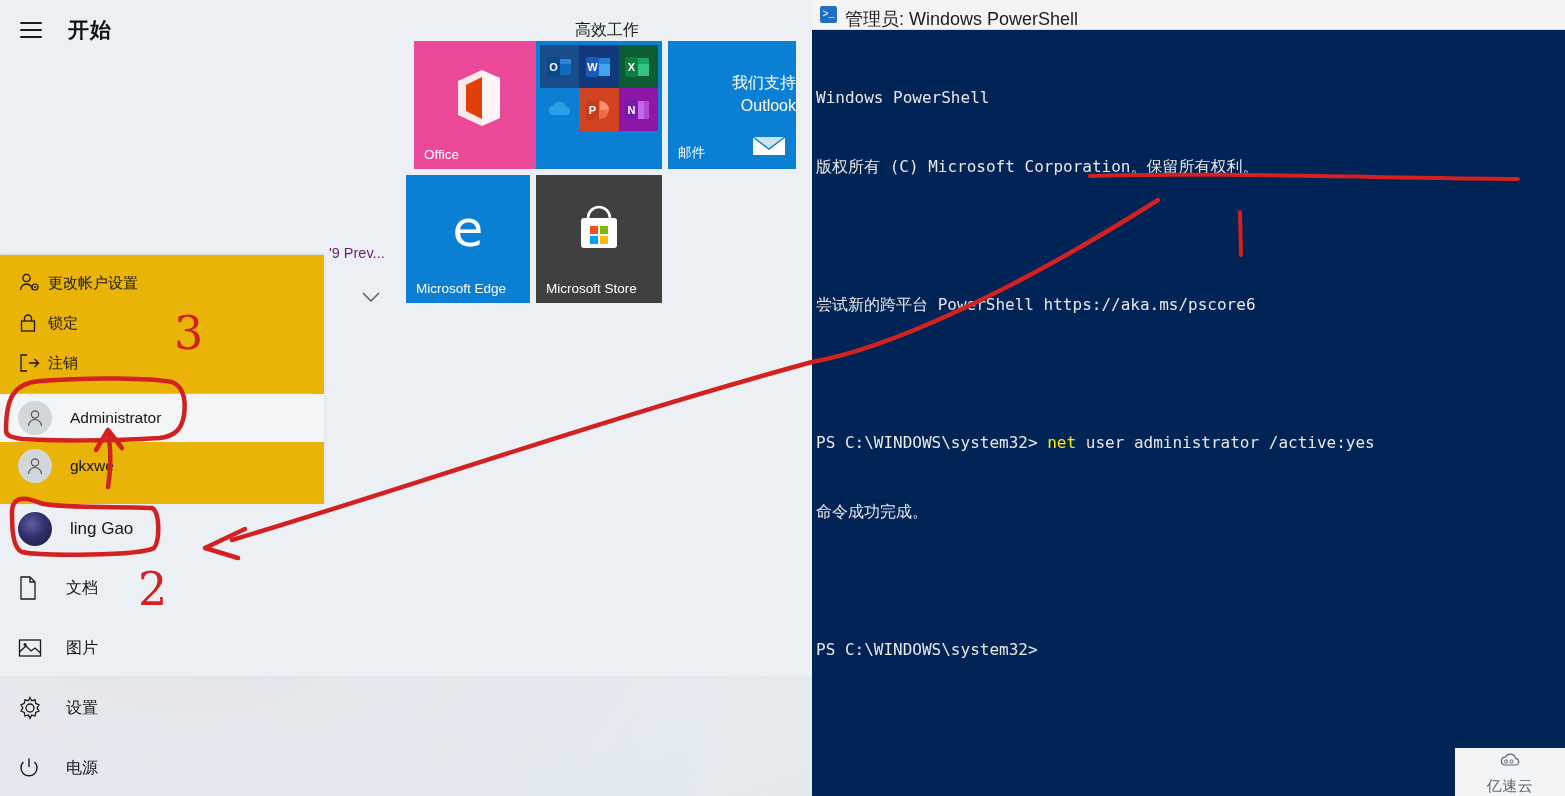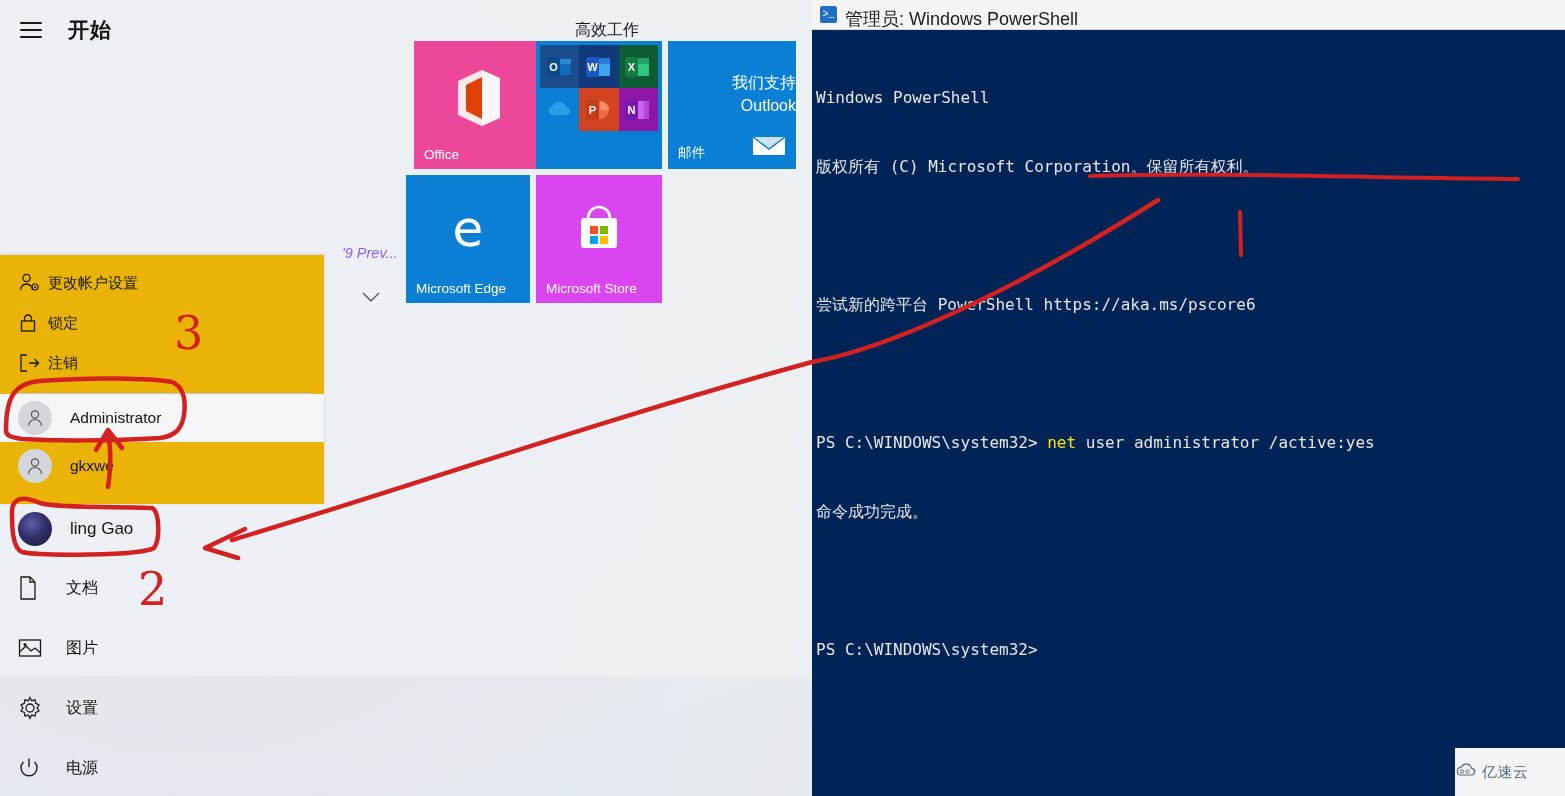--- a/index.html
+++ b/index.html
@@ -27,21 +27,21 @@
     background: rgba(236,239,242,0.96);
   }
   .start-header { display: flex; align-items: center; height: 60px; padding-left: 20px; }
   .hamburger { width: 22px; height: 16px; display: flex; flex-direction: column;
                justify-content: space-between; margin-right: 26px; cursor: pointer; }
   .hamburger i { display: block; height: 2px; background: #1a1a1a; border-radius: 1px; }
   .start-title { font-size: 21px; font-weight: bold; color: #111; letter-spacing: 1px; }
 
   
   .app-list { position: absolute; left: 324px; top: 0; width: 80px; height: 796px; }
-  .app-entry { position: absolute; left: 18px; top: 245px; font-size: 14.5px; color: #8b5cf6; white-space: nowrap; font-style: italic; }
+  .app-entry { position: absolute; left: 5px; top: 245px; font-size: 14.5px; color: #701a75; white-space: nowrap; }
   .app-chevron { position: absolute; left: 38px; top: 288px; font-size: 17px; color: #555; }
 
   
   .tiles { position: absolute; left: 406px; top: 20px; width: 400px; }
   .tiles-group-title { font-size: 16px; color: #1d1d1d; padding-left: 2px; text-align: center; }
   .tile-rows { position: relative; width: 390px; height: 270px; }
   .tile { position: absolute; cursor: pointer; overflow: hidden; }
   .tile-label { position: absolute; left: 10px; bottom: 7px; font-size: 13.5px; color: #fff; }
 
   .tile-office { left: 0; top: 0; width: 124px; height: 128px; background: #ec4899; margin-left: 8px; }
@@ -51,21 +51,21 @@
   .oa-grid { position: absolute; left: 4px; top: 4px; width: 118px; height: 86px;
              display: grid; grid-template-columns: repeat(3,1fr); grid-template-rows: repeat(2,1fr); }
   .oa-cell { display: flex; align-items: center; justify-content: center; }
 
   .tile-mail { left: 262px; top: 0; width: 128px; height: 128px; background: #0a7fd4; }
   .mail-promo { position: absolute; left: 0; right: 0; top: 30px; text-align: right;
                 color: #fff; font-size: 16px; line-height: 23px; }
   .mail-env { position: absolute; right: 10px; bottom: 8px; }
 
   .tile-edge { left: 0; top: 134px; width: 124px; height: 128px; background: #0a7fd4; }
-  .tile-store { left: 130px; top: 134px; width: 126px; height: 128px; background: #d946ef; }
+  .tile-store { left: 130px; top: 134px; width: 126px; height: 128px; background: #404040; }
   .tile-center-glyph { position: absolute; left: 50%; top: 44%; transform: translate(-50%,-50%); }
 
   
   .account-flyout {
     position: absolute; left: 0; top: 255px; width: 324px;
     background: #eab308;
     box-shadow: 0 -1px 3px rgba(0,0,0,0.10);
     padding-top: 8px;
   }
   .acct-item { display: flex; align-items: center; height: 40px; padding-left: 18px; cursor: pointer; }
@@ -116,21 +116,21 @@
   
   .annot { position: absolute; inset: 0; pointer-events: none; }
   .annot-num {
     position: absolute; color: #d32020; font-size: 46px; font-weight: normal;
     font-family: "DejaVu Serif", serif;
   }
 
   
   .watermark {
     position: absolute; right: 0; bottom: 0; width: 110px; height: 48px;
-    background: #f2f4f6; display: flex; align-items: center; justify-content: flex-start; gap: 5px;
+    background: #f2f4f6; display: flex; align-items: center; justify-content: flex-end; gap: 5px; flex-direction: column;
   }
   .wm-text { font-size: 15px; color: #5a6875; letter-spacing: .5px; }
 </style>
 </head>
 <body>
 
 <div id="screen">
 
   <div class="desktop"></div>
 

